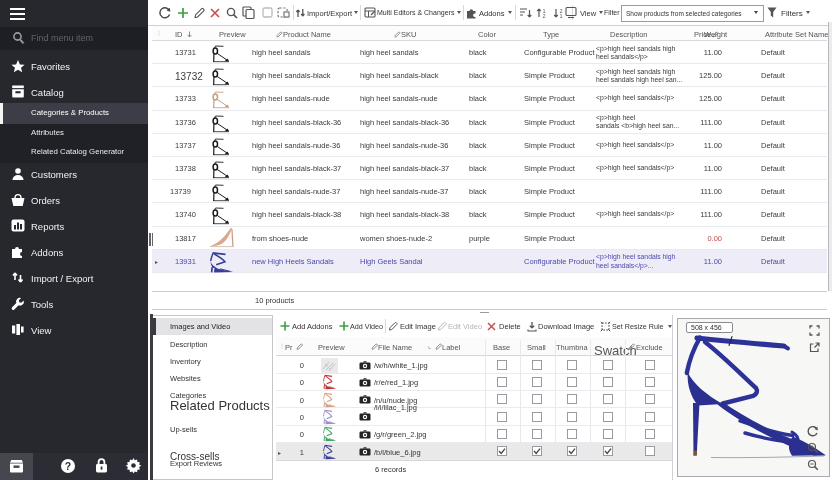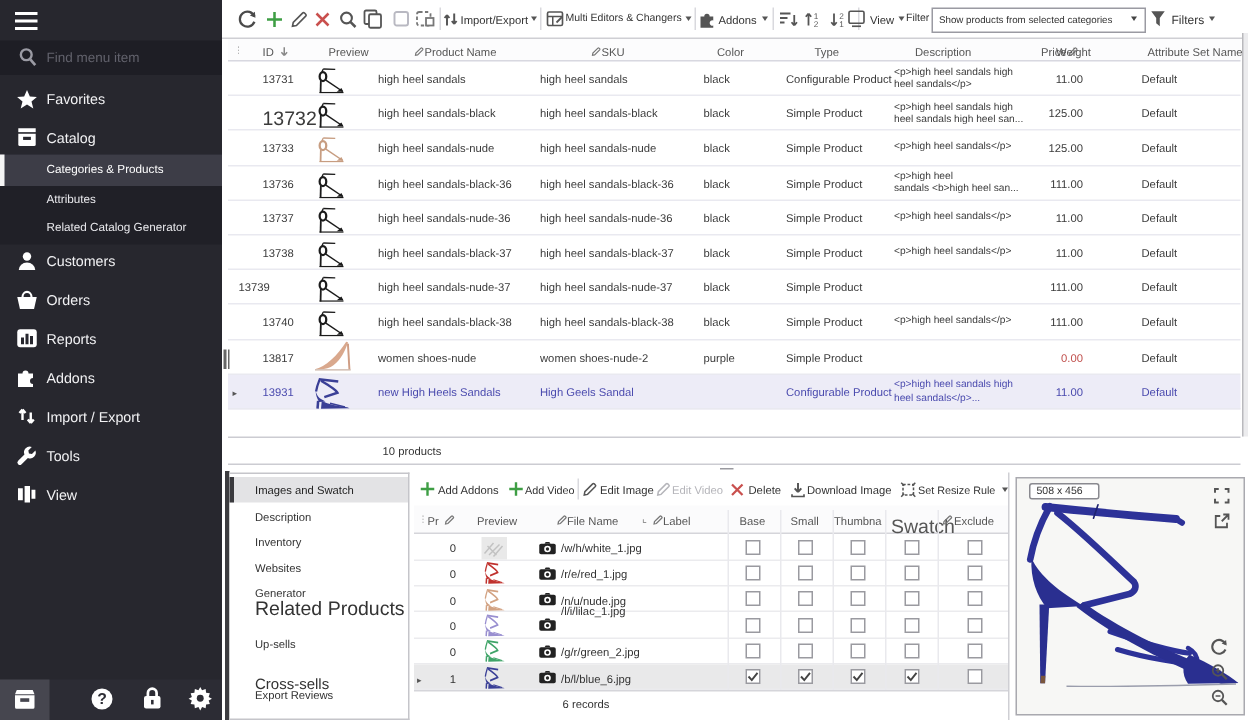--- a/index.html
+++ b/index.html
@@ -238,21 +238,21 @@
     <use href="#sandal"></use>
   </svg>
 <div class="t" style="left:252px;top:48.0px;font-size:7.5px;color:#3b3b3b">high heel sandals</div>
 <div class="t" style="left:360px;top:48.0px;font-size:7.5px;color:#3b3b3b">high heel sandals</div>
 <div class="t" style="left:469px;top:48.0px;font-size:7.5px;color:#3b3b3b">black</div>
 <div class="t" style="left:524px;top:48.0px;font-size:7.5px;color:#3b3b3b">Configurable Product</div>
 <div class="a" style="left:596px;top:44.5px;width:100px;font-size:6.8px;line-height:8.2px;color:#3b3b3b">&lt;p&gt;high heel sandals high<br>heel sandals&lt;/p&gt;</div>
 <div class="a" style="left:680px;top:48.0px;width:42px;text-align:right;font-size:7.5px;color:#3b3b3b">11.00</div>
 <div class="t" style="left:761px;top:48.0px;font-size:7.5px;color:#3b3b3b">Default</div>
 <div class="row" style="top:64.2px;"></div>
-<div class="t" style="left:175px;top:71.2px;font-size:13px;color:#3b3b3b">13732</div>
+<div class="t" style="left:175px;top:71.2px;font-size:10px;color:#3b3b3b">13732</div>
 <svg style="left:210px;top:66.2px;color:#1b1b1b" width="19" height="19" viewBox="0 0 19 19">
     <use href="#sandal"></use>
   </svg>
 <div class="t" style="left:252px;top:71.2px;font-size:7.5px;color:#3b3b3b">high heel sandals-black</div>
 <div class="t" style="left:360px;top:71.2px;font-size:7.5px;color:#3b3b3b">high heel sandals-black</div>
 <div class="t" style="left:469px;top:71.2px;font-size:7.5px;color:#3b3b3b">black</div>
 <div class="t" style="left:524px;top:71.2px;font-size:7.5px;color:#3b3b3b">Simple Product</div>
 <div class="a" style="left:596px;top:67.7px;width:100px;font-size:6.8px;line-height:8.2px;color:#3b3b3b">&lt;p&gt;high heel sandals high<br>heel sandals high heel san...</div>
 <div class="a" style="left:680px;top:71.2px;width:42px;text-align:right;font-size:7.5px;color:#3b3b3b">125.00</div>
 <div class="t" style="left:761px;top:71.2px;font-size:7.5px;color:#3b3b3b">Default</div>
@@ -298,21 +298,21 @@
     <use href="#sandal"></use>
   </svg>
 <div class="t" style="left:252px;top:164.0px;font-size:7.5px;color:#3b3b3b">high heel sandals-black-37</div>
 <div class="t" style="left:360px;top:164.0px;font-size:7.5px;color:#3b3b3b">high heel sandals-black-37</div>
 <div class="t" style="left:469px;top:164.0px;font-size:7.5px;color:#3b3b3b">black</div>
 <div class="t" style="left:524px;top:164.0px;font-size:7.5px;color:#3b3b3b">Simple Product</div>
 <div class="t" style="left:596px;top:164.0px;font-size:6.8px;color:#3b3b3b">&lt;p&gt;high heel sandals&lt;/p&gt;</div>
 <div class="a" style="left:680px;top:164.0px;width:42px;text-align:right;font-size:7.5px;color:#3b3b3b">11.00</div>
 <div class="t" style="left:761px;top:164.0px;font-size:7.5px;color:#3b3b3b">Default</div>
 <div class="row" style="top:180.2px;"></div>
-<div class="t" style="left:159px;top:187.2px;font-size:7.5px;color:#3b3b3b">13739</div>
+<div class="t" style="left:170px;top:187.2px;font-size:7.5px;color:#3b3b3b">13739</div>
 <svg style="left:210px;top:182.2px;color:#1b1b1b" width="19" height="19" viewBox="0 0 19 19">
     <use href="#sandal"></use>
   </svg>
 <div class="t" style="left:252px;top:187.2px;font-size:7.5px;color:#3b3b3b">high heel sandals-nude-37</div>
 <div class="t" style="left:360px;top:187.2px;font-size:7.5px;color:#3b3b3b">high heel sandals-nude-37</div>
 <div class="t" style="left:469px;top:187.2px;font-size:7.5px;color:#3b3b3b">black</div>
 <div class="t" style="left:524px;top:187.2px;font-size:7.5px;color:#3b3b3b">Simple Product</div>
 <div class="a" style="left:680px;top:187.2px;width:42px;text-align:right;font-size:7.5px;color:#3b3b3b">111.00</div>
 <div class="t" style="left:761px;top:187.2px;font-size:7.5px;color:#3b3b3b">Default</div>
 <div class="row" style="top:203.4px;"></div>
@@ -327,21 +327,21 @@
 <div class="t" style="left:596px;top:210.4px;font-size:6.8px;color:#3b3b3b">&lt;p&gt;high heel sandals&lt;/p&gt;</div>
 <div class="a" style="left:680px;top:210.4px;width:42px;text-align:right;font-size:7.5px;color:#3b3b3b">111.00</div>
 <div class="t" style="left:761px;top:210.4px;font-size:7.5px;color:#3b3b3b">Default</div>
 <div class="row" style="top:226.6px;"></div>
 <div class="t" style="left:175px;top:233.6px;font-size:7.5px;color:#3b3b3b">13817</div>
 <svg style="left:208.5px;top:227px" width="26" height="20" viewBox="0 0 26 20">
     <path d="M0.8,19.2 C8,17.5 16,10 21.8,0.8 L23,1.2 C20.5,9 16.5,15 11.5,17.6 C8,19 4,19.4 0.8,19.2 Z" fill="#d9a88d"></path>
     <path d="M22.3,2 L23.6,2.2 L24.6,19.4 L23.3,19.4 Z" fill="#cf9d84"></path>
     <path d="M1,19.6 H24.8" stroke="#c9b2a4" stroke-width="0.8" fill="none"></path>
   </svg>
-<div class="t" style="left:252px;top:233.6px;font-size:7.5px;color:#3b3b3b">women shoes-nude</div>
+<div class="t" style="left:252px;top:233.6px;font-size:7.5px;color:#3b3b3b">from shoes-nude</div>
 <div class="t" style="left:360px;top:233.6px;font-size:7.5px;color:#3b3b3b">women shoes-nude-2</div>
 <div class="t" style="left:469px;top:233.6px;font-size:7.5px;color:#3b3b3b">purple</div>
 <div class="t" style="left:524px;top:233.6px;font-size:7.5px;color:#3b3b3b">Simple Product</div>
 <div class="a" style="left:680px;top:233.6px;width:42px;text-align:right;font-size:7.5px;color:#c0504d">0.00</div>
 <div class="t" style="left:761px;top:233.6px;font-size:7.5px;color:#3b3b3b">Default</div>
 <div class="row" style="top:249.8px;background:#edecf7;"></div>
 <div class="t" style="left:155px;top:257.8px;font-size:6px;color:#555">▸</div>
 <div class="t" style="left:175px;top:256.8px;font-size:7.5px;color:#4a4aae">13931</div>
 <svg style="left:208px;top:251.3px;color:#3a3f96" width="26" height="22" viewBox="0 0 26 22">
     <use href="#strappy"></use>
@@ -361,25 +361,25 @@
 <div class="a" style="left:149px;top:233px;width:1.6px;height:13px;background:#666"></div>
 <div class="a" style="left:151.5px;top:233px;width:1.6px;height:13px;background:#666"></div>
 
 <div class="a" style="left:480px;top:311.5px;width:9px;height:1.2px;background:#9a9aa0"></div>
 
 <div class="a" style="left:150px;top:314px;width:2.5px;height:166px;background:#3c3c40"></div>
 <div class="a" style="left:152.5px;top:315px;width:120px;height:165px;background:#fff;border:1px solid #c5c5ca;border-left:none"></div>
 
 <div class="a" style="left:152.5px;top:317.5px;width:119px;height:17px;background:#e3e3e5"></div>
 <div class="a" style="left:152.5px;top:317.5px;width:3.5px;height:17px;background:#3a3a3e"></div>
-<div class="t" style="left:170px;top:321.5px;font-size:7.5px;color:#222">Images and Swatch</div>
+<div class="t" style="left:170px;top:321.5px;font-size:7.5px;color:#222">Images and Video</div>
 <div class="t" style="left:170px;top:339.5px;font-size:7.5px;color:#333">Description</div>
 <div class="t" style="left:170px;top:356.5px;font-size:7.5px;color:#333">Inventory</div>
 <div class="t" style="left:170px;top:373.5px;font-size:7.5px;color:#333">Websites</div>
-<div class="t" style="left:170px;top:390.5px;font-size:7.5px;color:#333">Generator</div>
+<div class="t" style="left:170px;top:390.5px;font-size:7.5px;color:#333">Categories</div>
 <div class="t" style="left:170px;top:398px;font-size:13px;color:#333">Related Products</div>
 <div class="t" style="left:170px;top:424.5px;font-size:7.5px;color:#333">Up-sells</div>
 <div class="t" style="left:170px;top:451px;font-size:10px;color:#333">Cross-sells</div>
 <div class="t" style="left:170px;top:458.5px;font-size:7.5px;color:#333">Export Reviews</div>
 
 <svg style="left:280px;top:321px" width="10" height="10" viewBox="0 0 10 10">
     <path d="M5,0.5 V9.5 M0.5,5 H9.5" stroke="#3e9e44" stroke-width="1.6"></path>
   </svg>
 <div class="t" style="left:292px;top:322px;font-size:7.5px;color:#333">Add Addons</div>
 <svg style="left:339px;top:321px" width="10" height="10" viewBox="0 0 10 10">

